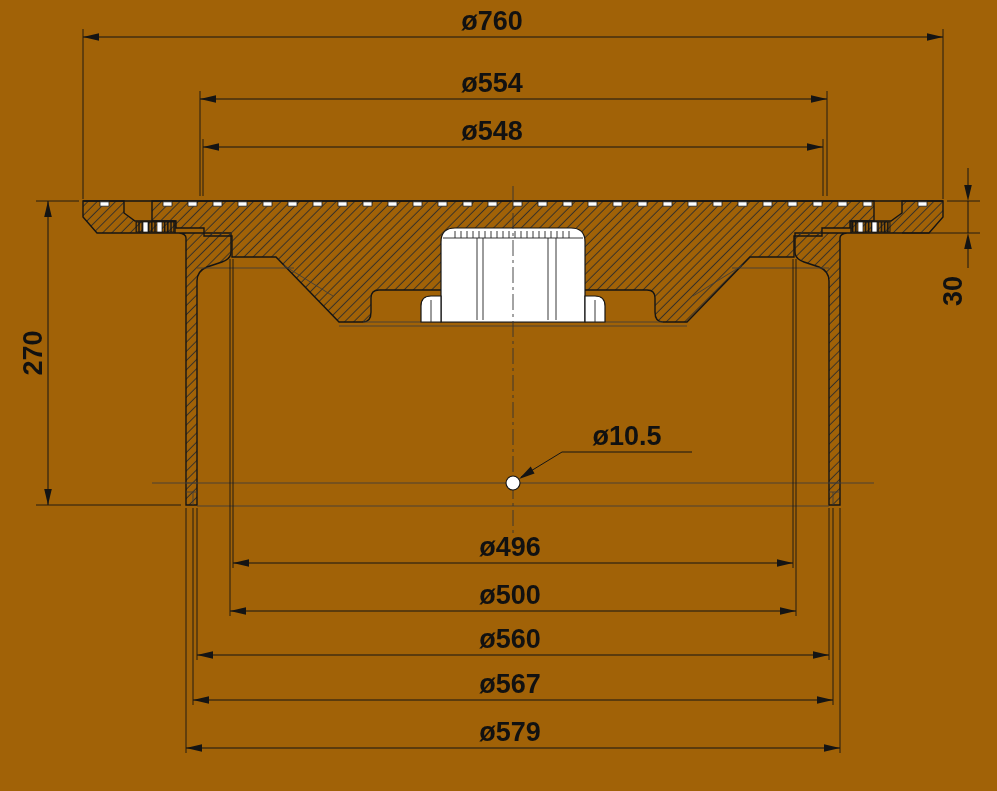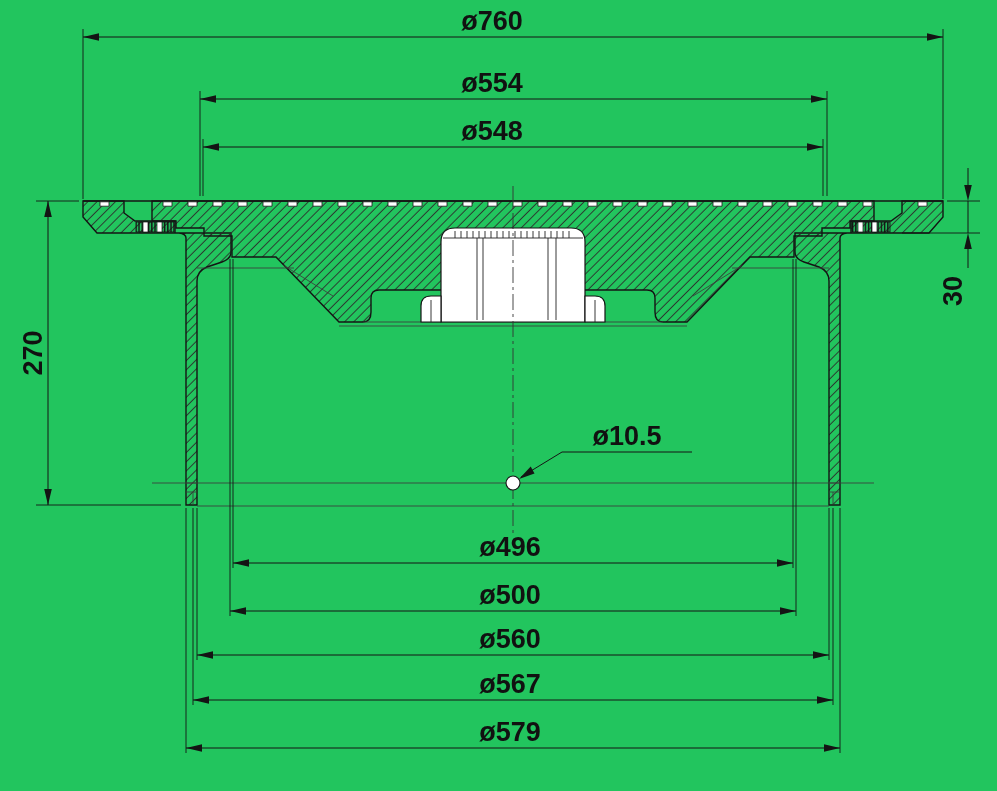--- a/index.html
+++ b/index.html
@@ -1,16 +1,16 @@
 <!DOCTYPE html>
 <html><head>
 <meta charset="utf-8">
 <style>
   html,body{margin:0;padding:0;background:#ffffff;}
-  .sheet{position:relative;width:997px;height:791px;background:#22c55e;overflow:hidden;
+  .sheet{position:relative;width:997px;height:791px;background:#a16207;overflow:hidden;
          font-family:"Liberation Sans",sans-serif;}
   svg{position:absolute;left:0;top:0;}
   .dim-text{font-family:"Liberation Sans",sans-serif;font-weight:bold;font-size:27px;fill:#111;}
   .dimline{stroke:#141414;stroke-width:1;fill:none;}
   .extline{stroke:#141414;stroke-width:0.9;fill:none;}
   .projline{stroke:#3c3c3c;stroke-width:0.85;fill:none;}
   .arrow{fill:#141414;stroke:none;}
   .whitefill{fill:#ffffff;stroke:#141414;stroke-width:1.2;}
   .thinline{stroke:#222;stroke-width:0.9;fill:none;}
 </style>

